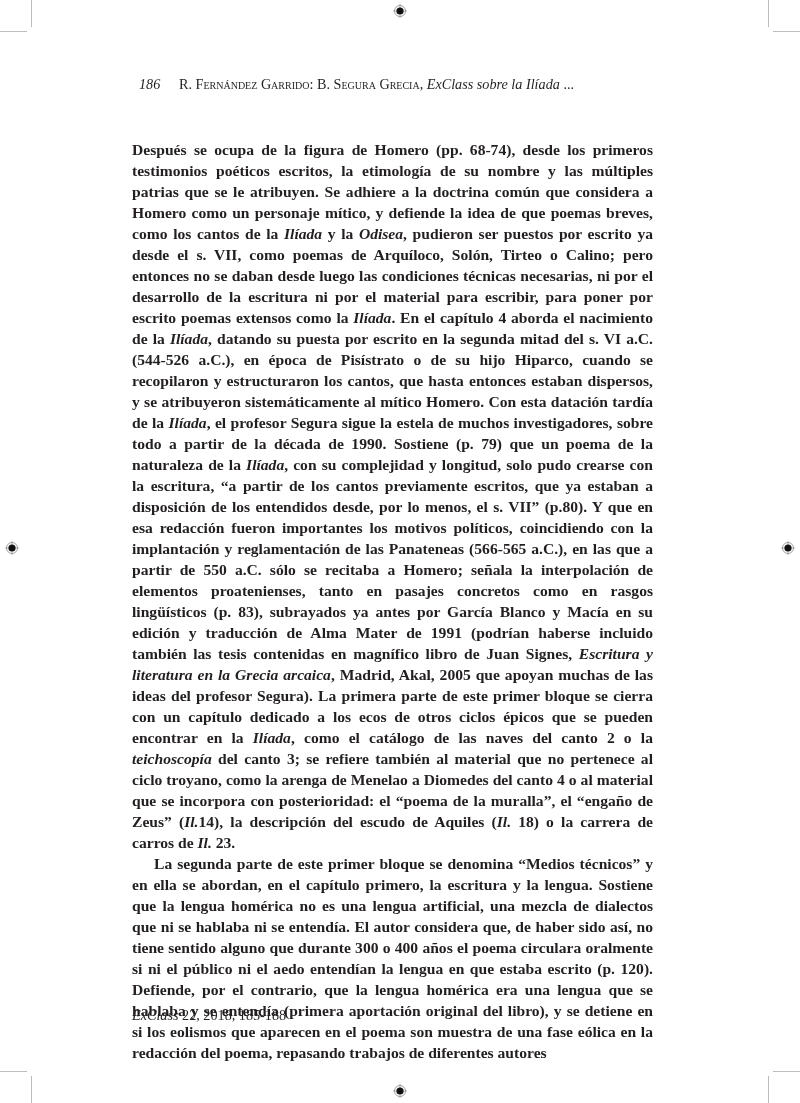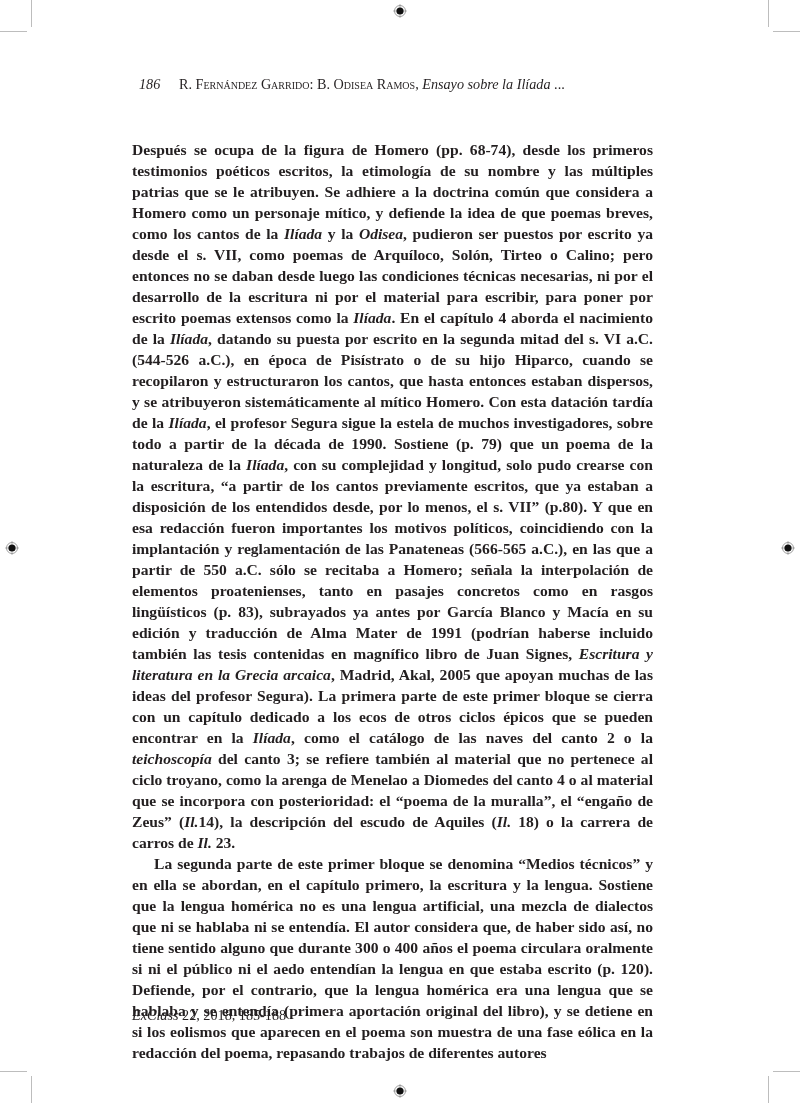--- a/index.html
+++ b/index.html
@@ -47,21 +47,21 @@
   <circle cx="7" cy="7" r="3.6" fill="#111"></circle>
 </svg>
 <svg class="reg" style="left:393px;top:1084px;" viewBox="0 0 14 14">
   <circle cx="7" cy="7" r="5.5" fill="none" stroke="#888" stroke-width="0.8"></circle>
   <line x1="7" y1="0" x2="7" y2="14" stroke="#888" stroke-width="0.6"></line>
   <line x1="0" y1="7" x2="14" y2="7" stroke="#888" stroke-width="0.6"></line>
   <circle cx="7" cy="7" r="3.6" fill="#111"></circle>
 </svg>
 
 <div class="header">
-  <span class="pagenum">186</span><span class="sc">R. Fernández Garrido</span><span>: </span><span class="sc">B. Odisea Ramos</span><span>, </span><em>Ensayo sobre la Ilíada</em><span> ...</span>
+  <span class="pagenum">186</span><span class="sc">R. Fernández Garrido</span><span>: </span><span class="sc">B. Segura Grecia</span><span>, </span><em>ExClass sobre la Ilíada</em><span> ...</span>
 </div>
 
 <div class="body-text" id="body">
     <p><span>Después se ocupa de la figura de Homero (pp. 68-74), desde los primeros testimonios poéticos escritos, la etimología de su nombre y las múltiples patrias que se le atribuyen. Se adhiere a la doctrina común que considera a Homero como un personaje mítico, y defiende la idea de que poemas breves, como los cantos de la </span><em>Ilíada</em><span> y la </span><em>Odisea</em><span>, pudieron ser puestos por escrito ya desde el s. VII, como poemas de Arquíloco, Solón, Tirteo o Calino; pero entonces no se daban desde luego las condiciones técnicas necesarias, ni por el desarrollo de la escritura ni por el material para escribir, para poner por escrito poemas extensos como la </span><em>Ilíada</em><span>. En el capítulo 4 aborda el nacimiento de la </span><em>Ilíada</em><span>, datando su puesta por escrito en la segunda mitad del s. VI a.C. (544-526 a.C.), en época de Pisístrato o de su hijo Hiparco, cuando se recopilaron y estructuraron los cantos, que hasta entonces estaban dispersos, y se atribuyeron sistemáticamente al mítico Homero. Con esta datación tardía de la </span><em>Ilíada</em><span>, el profesor Segura sigue la estela de muchos investigadores, sobre todo a partir de la década de 1990. Sostiene (p. 79) que un poema de la naturaleza de la </span><em>Ilíada</em><span>, con su complejidad y longitud, solo pudo crearse con la escritura, “a partir de los cantos previamente escritos, que ya estaban a disposición de los entendidos desde, por lo menos, el s. VII” (p.80). Y que en esa redacción fueron importantes los motivos políticos, coincidiendo con la implantación y reglamentación de las Panateneas (566-565 a.C.), en las que a partir de 550 a.C. sólo se recitaba a Homero; señala la interpolación de elementos proatenienses, tanto en pasajes concretos como en rasgos lingüísticos (p. 83), subrayados ya antes por García Blanco y Macía en su edición y traducción de Alma Mater de 1991 (podrían haberse incluido también las tesis contenidas en magnífico libro de Juan Signes, </span><em>Escritura y literatura en la Grecia arcaica</em><span>, Madrid, Akal, 2005 que apoyan muchas de las ideas del profesor Segura). La primera parte de este primer bloque se cierra con un capítulo dedicado a los ecos de otros ciclos épicos que se pueden encontrar en la </span><em>Ilíada</em><span>, como el catálogo de las naves del canto 2 o la </span><em>teichoscopía</em><span> del canto 3; se refiere también al material que no pertenece al ciclo troyano, como la arenga de Menelao a Diomedes del canto 4 o al material que se incorpora con posterioridad: el “poema de la muralla”, el “engaño de Zeus” (</span><em>Il.</em><span>14), la descripción del escudo de Aquiles (</span><em>Il.</em><span> 18) o la carrera de carros de </span><em>Il.</em><span> 23.</span></p>
     <p class="indent"><span>La segunda parte de este primer bloque se denomina “Medios técnicos” y en ella se abordan, en el capítulo primero, la escritura y la lengua. Sostiene que la lengua homérica no es una lengua artificial, una mezcla de dialectos que ni se hablaba ni se entendía. El autor considera que, de haber sido así, no tiene sentido alguno que durante 300 o 400 años el poema circulara oralmente si ni el público ni el aedo entendían la lengua en que estaba escrito (p. 120). Defiende, por el contrario, que la lengua homérica era una lengua que se hablaba y se entendía (primera aportación original del libro), y se detiene en si los eolismos que aparecen en el poema son muestra de una fase eólica en la redacción del poema, repasando trabajos de diferentes autores</span></p>
   </div>
 
 <div class="footer">
   <em>ExClass</em><span> 22, 2018, 185-188</span>
 </div>

